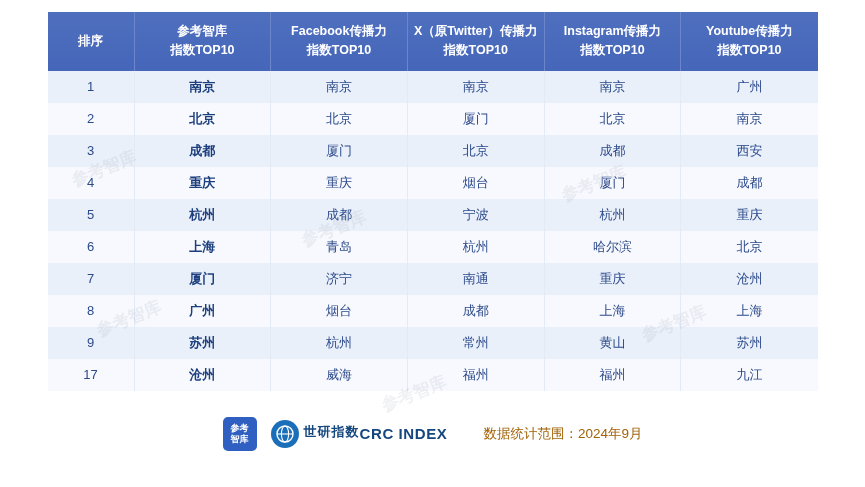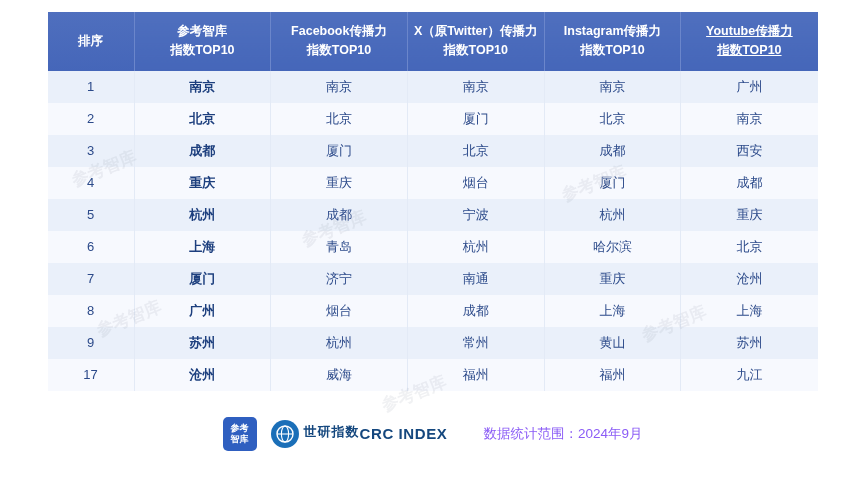--- a/index.html
+++ b/index.html
@@ -42,21 +42,21 @@
     background: linear-gradient(180deg, #4f6fbe 0%, #4566b9 100%);
     color: #ffffff;
     font-size: 12.5px;
     font-weight: bold;
     line-height: 1.55;
     padding: 10px 4px;
     text-align: center;
     vertical-align: middle;
     border-right: 1px solid #6b86cb;
   }
-  table.rank th:last-child { border-right: none; text-decoration: underline; }
+  table.rank th:last-child { border-right: none; }
   table.rank th.col-rank { width: 78px; }
   table.rank td {
     text-align: center;
     font-size: 13px;
     padding: 7px 2px;
     color: #2c4a8a;
     border-right: 1px solid #e3eaf6;
     vertical-align: middle;
     height: 17px;
   }
@@ -121,21 +121,21 @@
     letter-spacing: 1px;
   }
   .crc-en {
     font-size: 15px;
     font-weight: bold;
     color: #14477e;
     letter-spacing: 0.6px;
   }
   .source {
     font-size: 13.5px;
-    color: #8b5cf6;
+    color: #a16207;
     margin-left: 22px;
   }
   .watermarks {
     position: absolute;
     inset: 0;
     pointer-events: none;
     overflow: hidden;
   }
   .wm {
     position: absolute;

